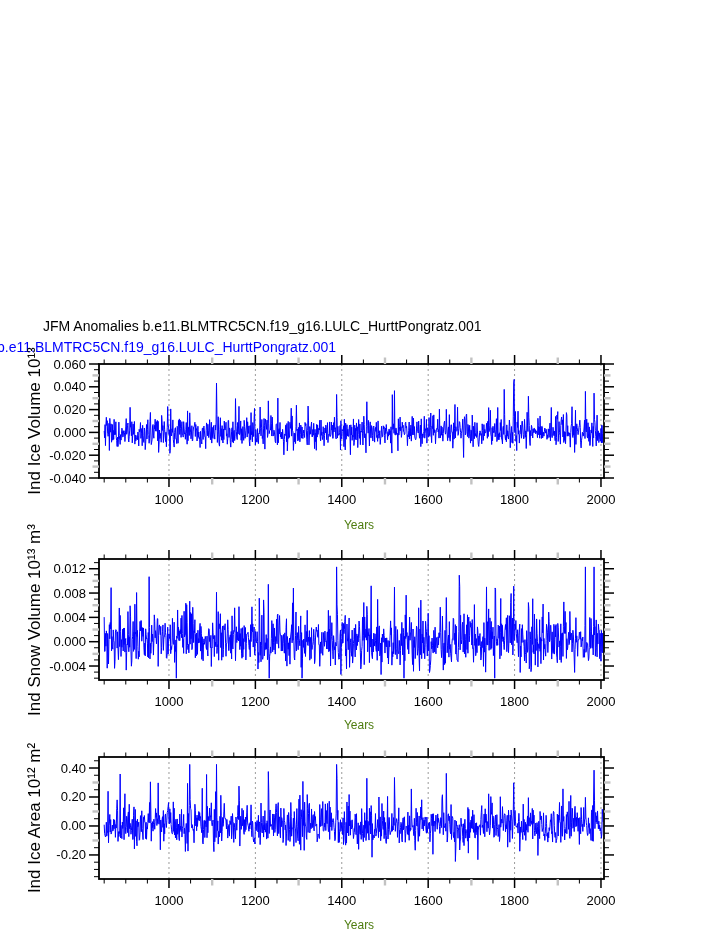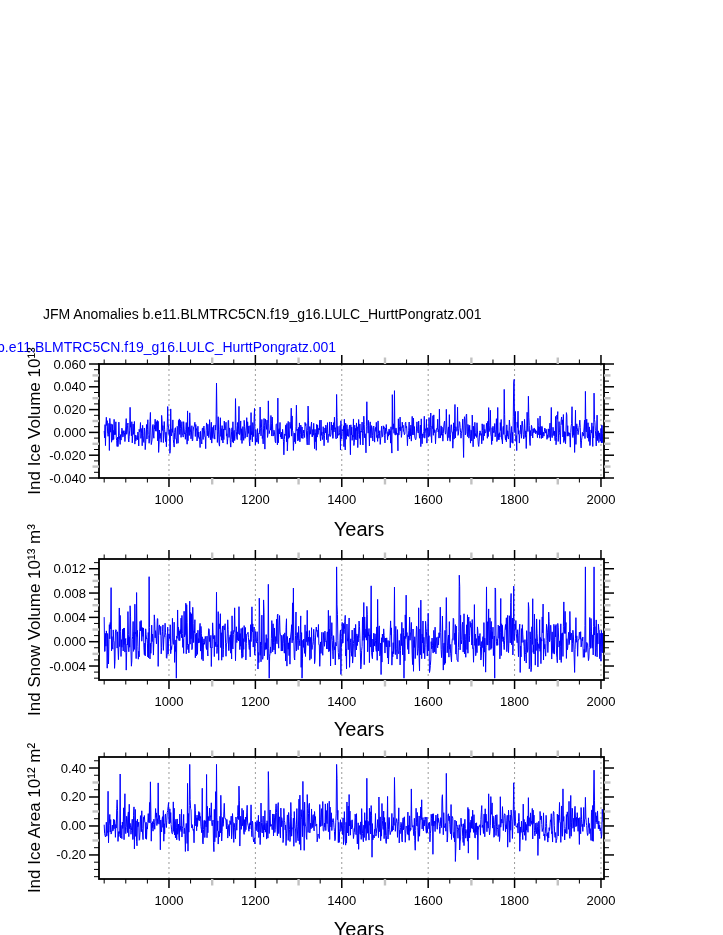--- a/index.html
+++ b/index.html
@@ -6,40 +6,40 @@
   .canvas{
     position:relative;
     width:723px;height:935px;
     background:#ffffff;
     font-family:"Liberation Sans", sans-serif;
     overflow:hidden;
   }
   .canvas svg{position:absolute;left:0;top:0;}
   svg text{font-family:"Liberation Sans", sans-serif;fill:#000;}
   .title{
-    position:absolute;left:43px;top:306px;
+    position:absolute;left:43px;top:318px;
     font-size:14px;line-height:17px;color:#000;white-space:nowrap;
   }
   .subtitle{
     position:absolute;left:-3px;top:339px;
     font-size:14px;line-height:16px;white-space:nowrap;
   }
   .ylab{
     position:absolute;
     transform:translate(-50%,-50%) rotate(-90deg);
     white-space:nowrap;
     font-size:17px;color:#000;
   }
   #ylab-0{left:35px;top:421px;}
   #ylab-1{left:35px;top:620px;}
   #ylab-2{left:35px;top:818px;}
   .xlab{
     position:absolute;
     transform:translateX(-50%);
-    font-size:20px;color:#000000;white-space:nowrap;
+    font-size:12px;color:#4d7c0f;white-space:nowrap;
   }
   #xlab-0{left:359px;top:518px;}
   #xlab-1{left:359px;top:718px;}
   #xlab-2{left:359px;top:918px;}
 </style>
 </head>
 <body>
 
 <div class="canvas">
 

